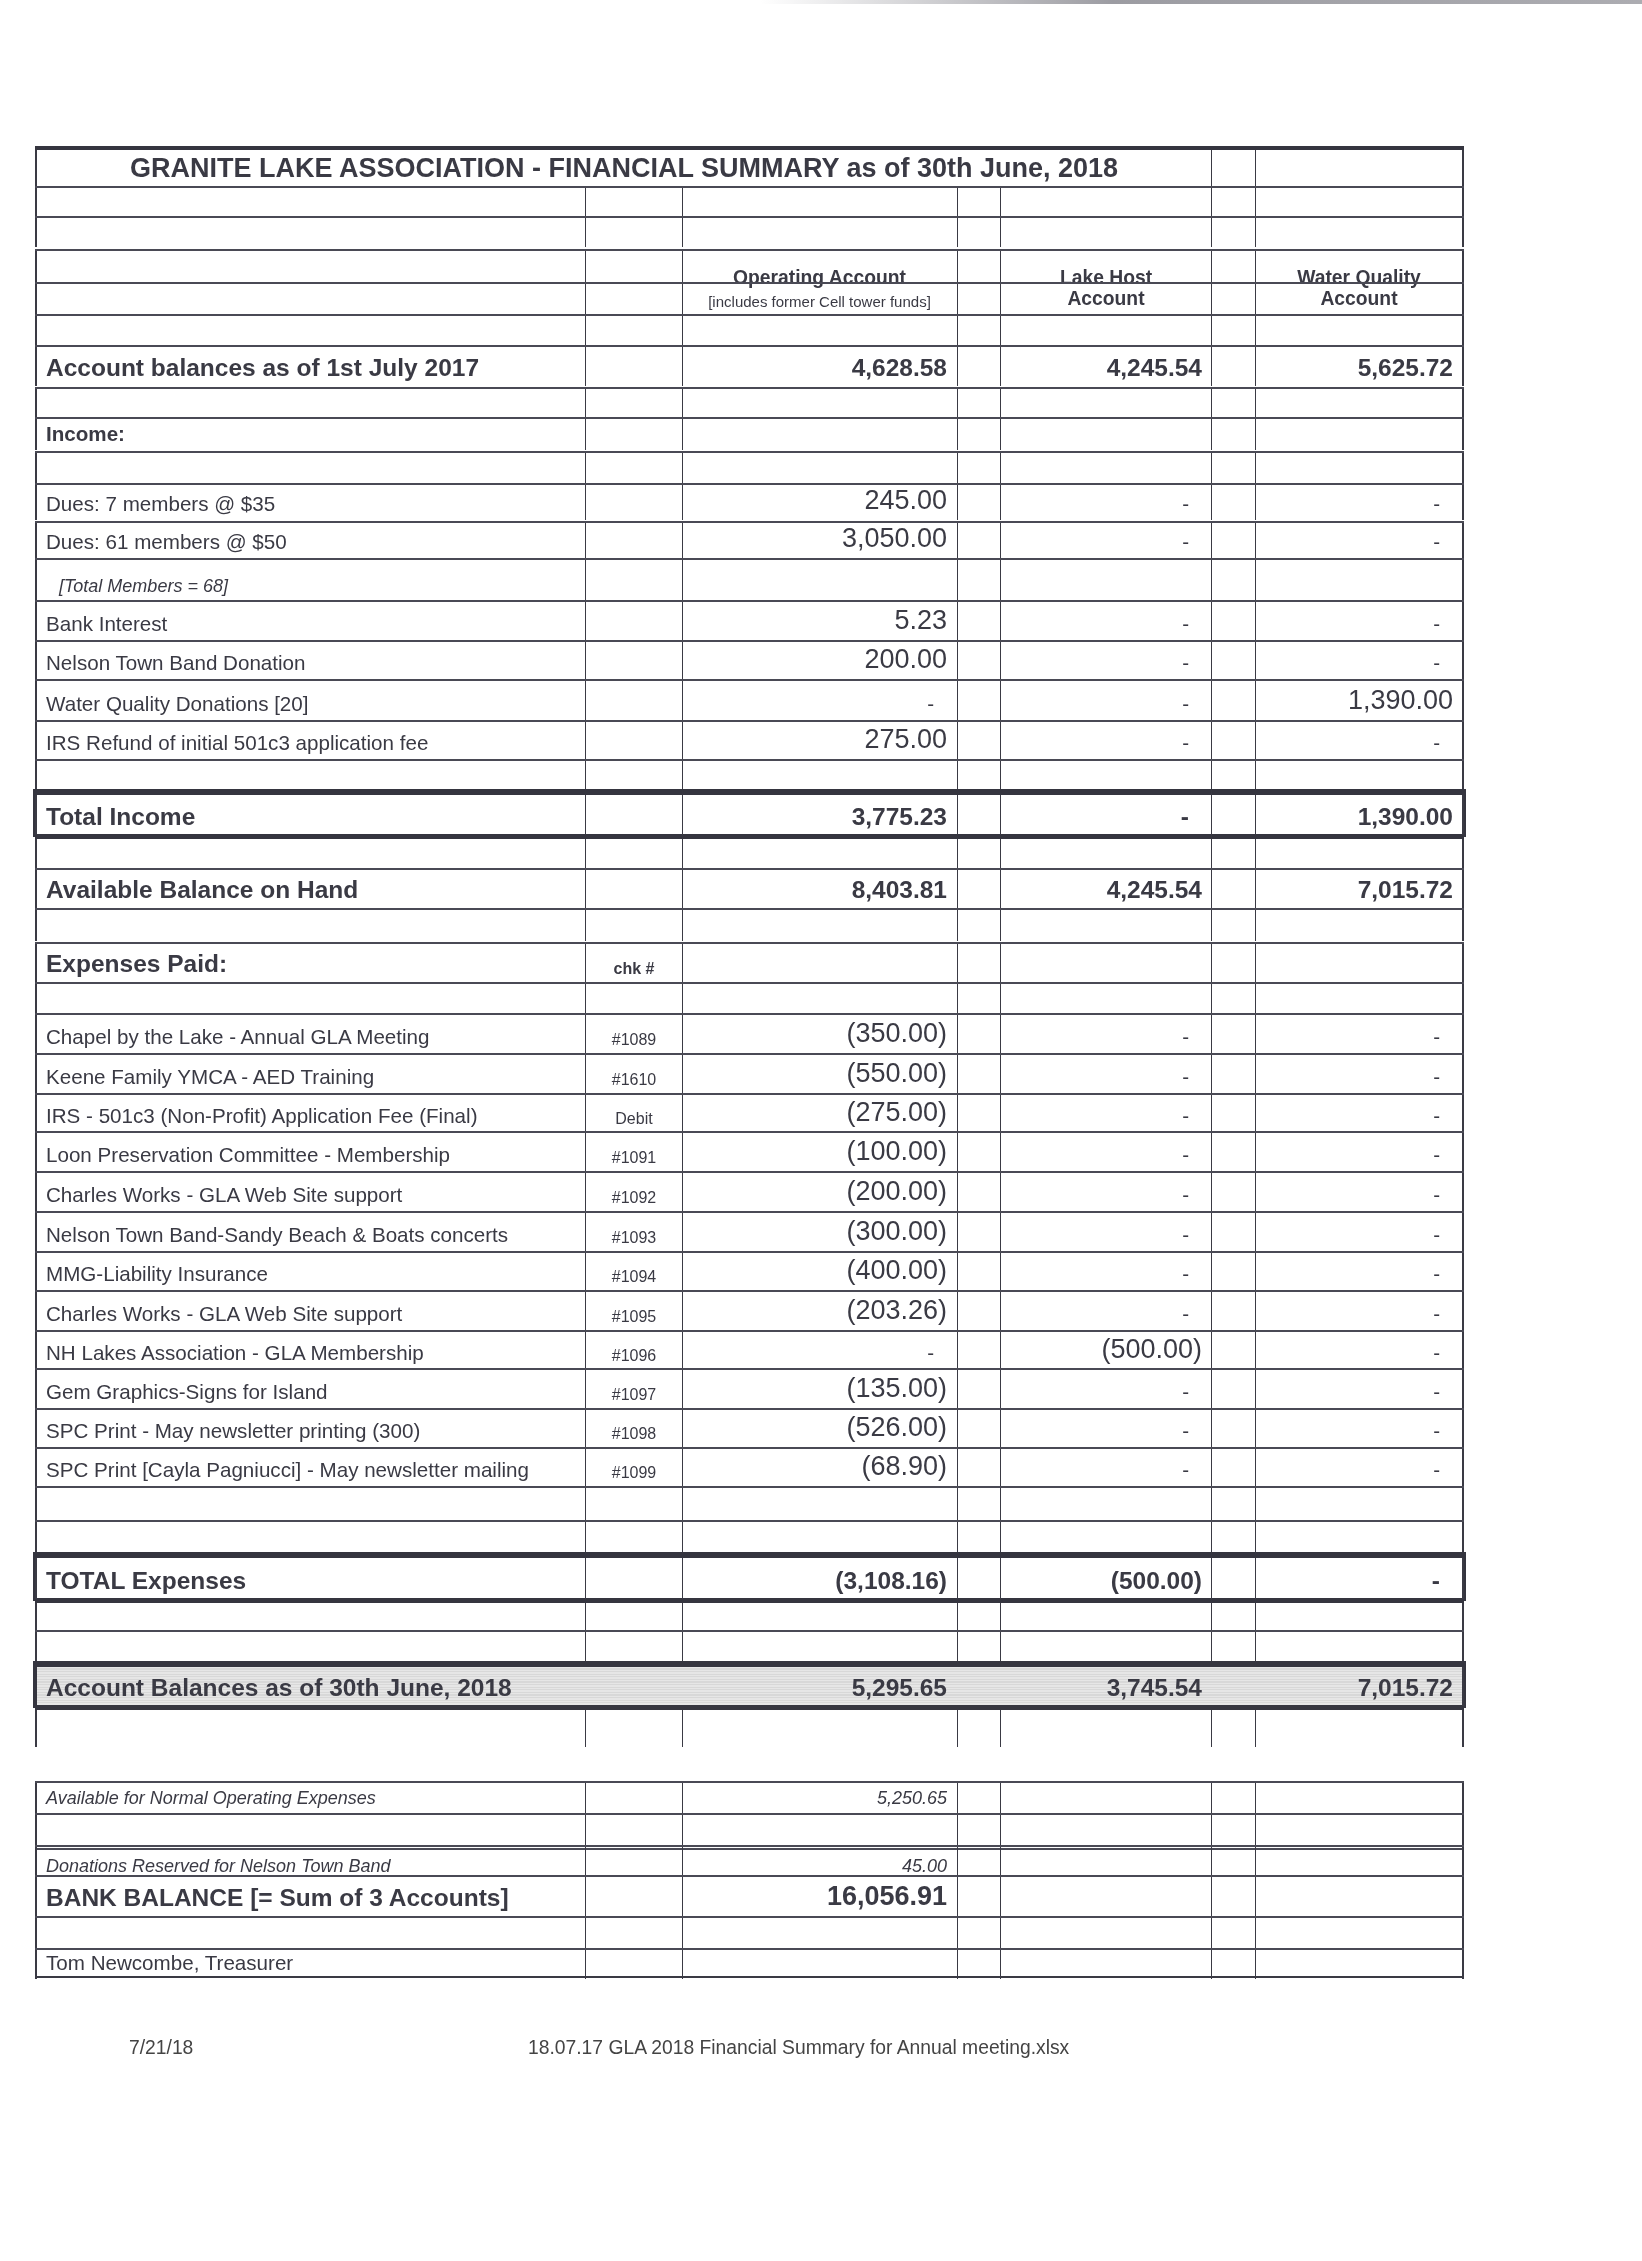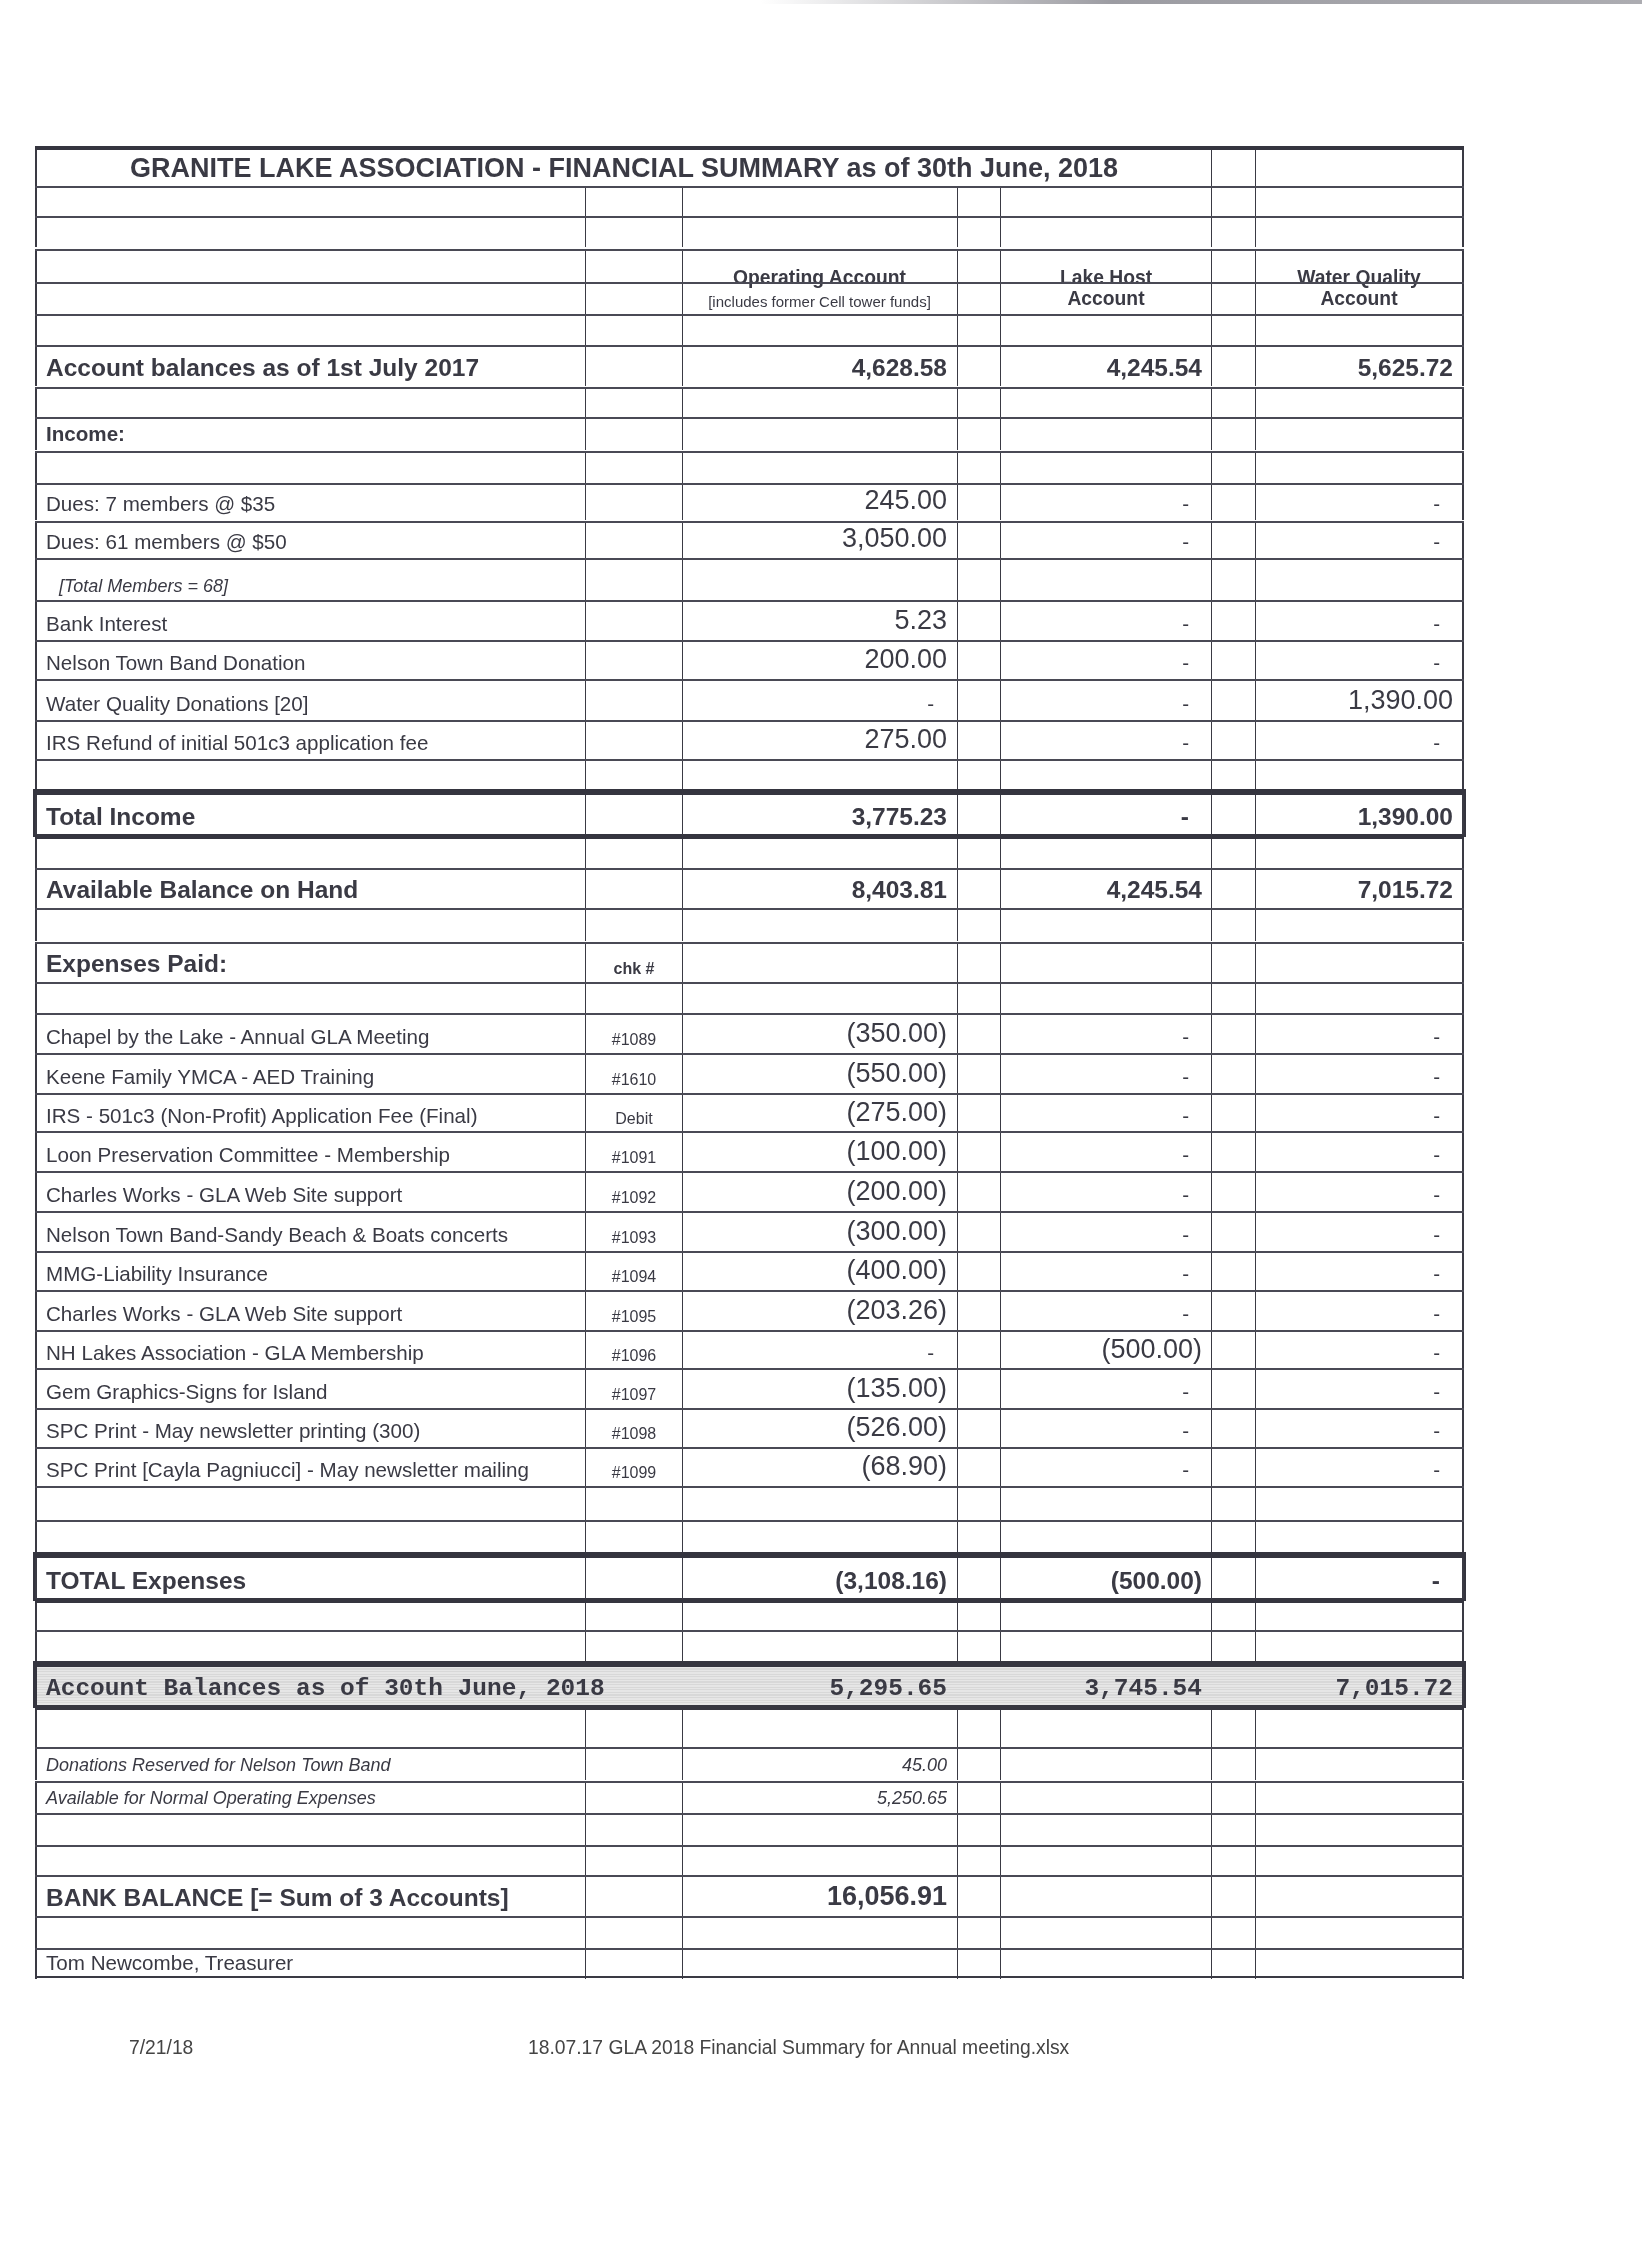--- a/index.html
+++ b/index.html
@@ -22,21 +22,21 @@
   .f-norm { font-size:20.6px; }
   .f-num { font-size:27px; }
   .f-small { font-size:15px; }
   .f-hdr { font-size:19.3px; font-weight:bold; }
   .f-chk { font-size:16px; }
   .f-ital { font-size:18px; font-style:italic; }
   .center { justify-content:center !important; }
   .dash { padding-right:22px; }
   .thick { border-top:4.5px solid #35353f; }
   .boxed { outline:3.9px solid #35353f; outline-offset:-1.9px; }
-  .shaded { background:repeating-linear-gradient(0deg, #d8d8d8 0 1.3px, #e6e6e6 1.3px 2.6px);font-family:Liberation Mono, monospace; }
+  .shaded { background:repeating-linear-gradient(0deg, #d8d8d8 0 1.3px, #e6e6e6 1.3px 2.6px); }
   .bottom-line { position:absolute; left:35px; width:1429px; border-top:2.6px solid #3a3a44; }
   .footer-text { position:absolute; font-size:19.3px; color:#444; }
 </style>
 </head>
 <body>
 
 <div class="scanline"></div>
 
 <div id="sheet">
 
@@ -429,21 +429,21 @@
   <div class="row thick" style="top:1706px;height:41px;">
     <div class="cell c-label"></div>
       <div class="cell c-chk"></div>
       <div class="cell c-op"></div>
       <div class="cell c-gap1"></div>
       <div class="cell c-lh"></div>
       <div class="cell c-gap2"></div>
       <div class="cell c-wq"></div>
   </div>
 
-  <div class="row" style="top:1747px;height:33px;">
+  <div class="row" style="top:1848px;height:33px;">
     <div class="cell c-label f-ital">Donations Reserved for Nelson Town Band</div>
     <div class="cell c-chk"></div>
     <div class="cell c-op f-ital">45.00</div>
     <div class="cell c-gap1"></div>
       <div class="cell c-lh"></div>
       <div class="cell c-gap2"></div>
       <div class="cell c-wq"></div>
   </div>
   <div class="row" style="top:1781px;height:32px;">
     <div class="cell c-label f-ital">Available for Normal Operating Expenses</div>

